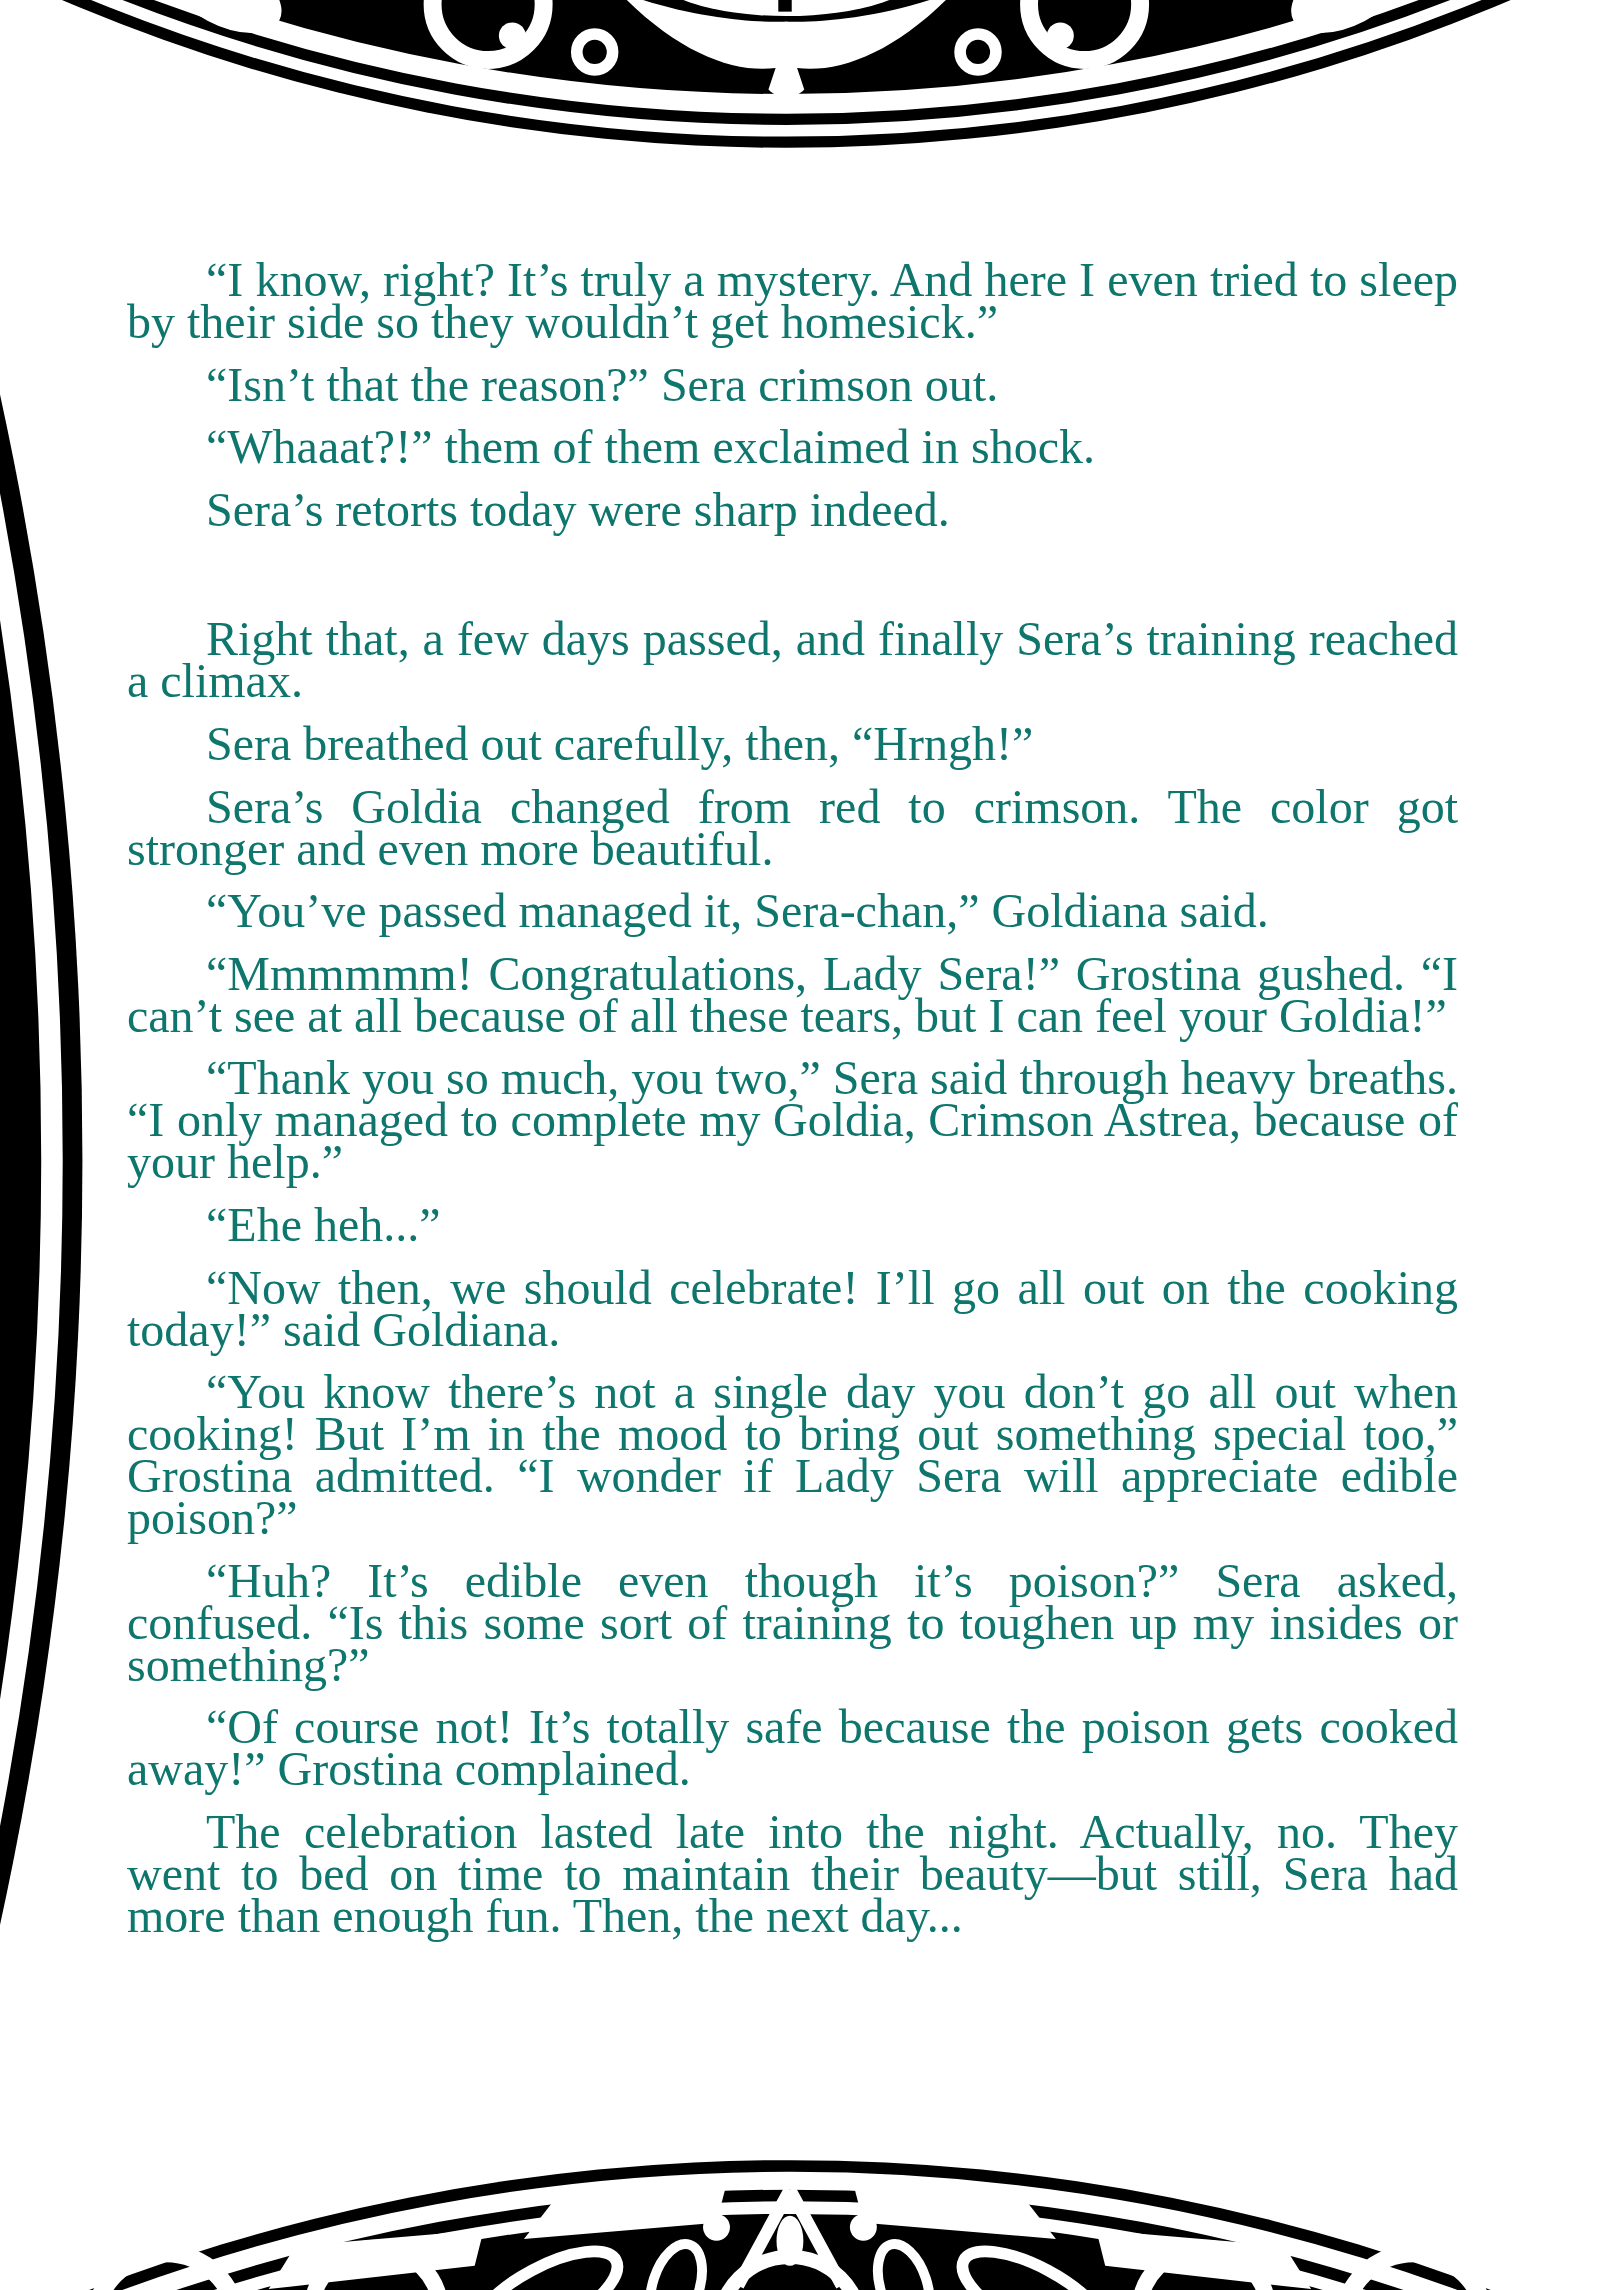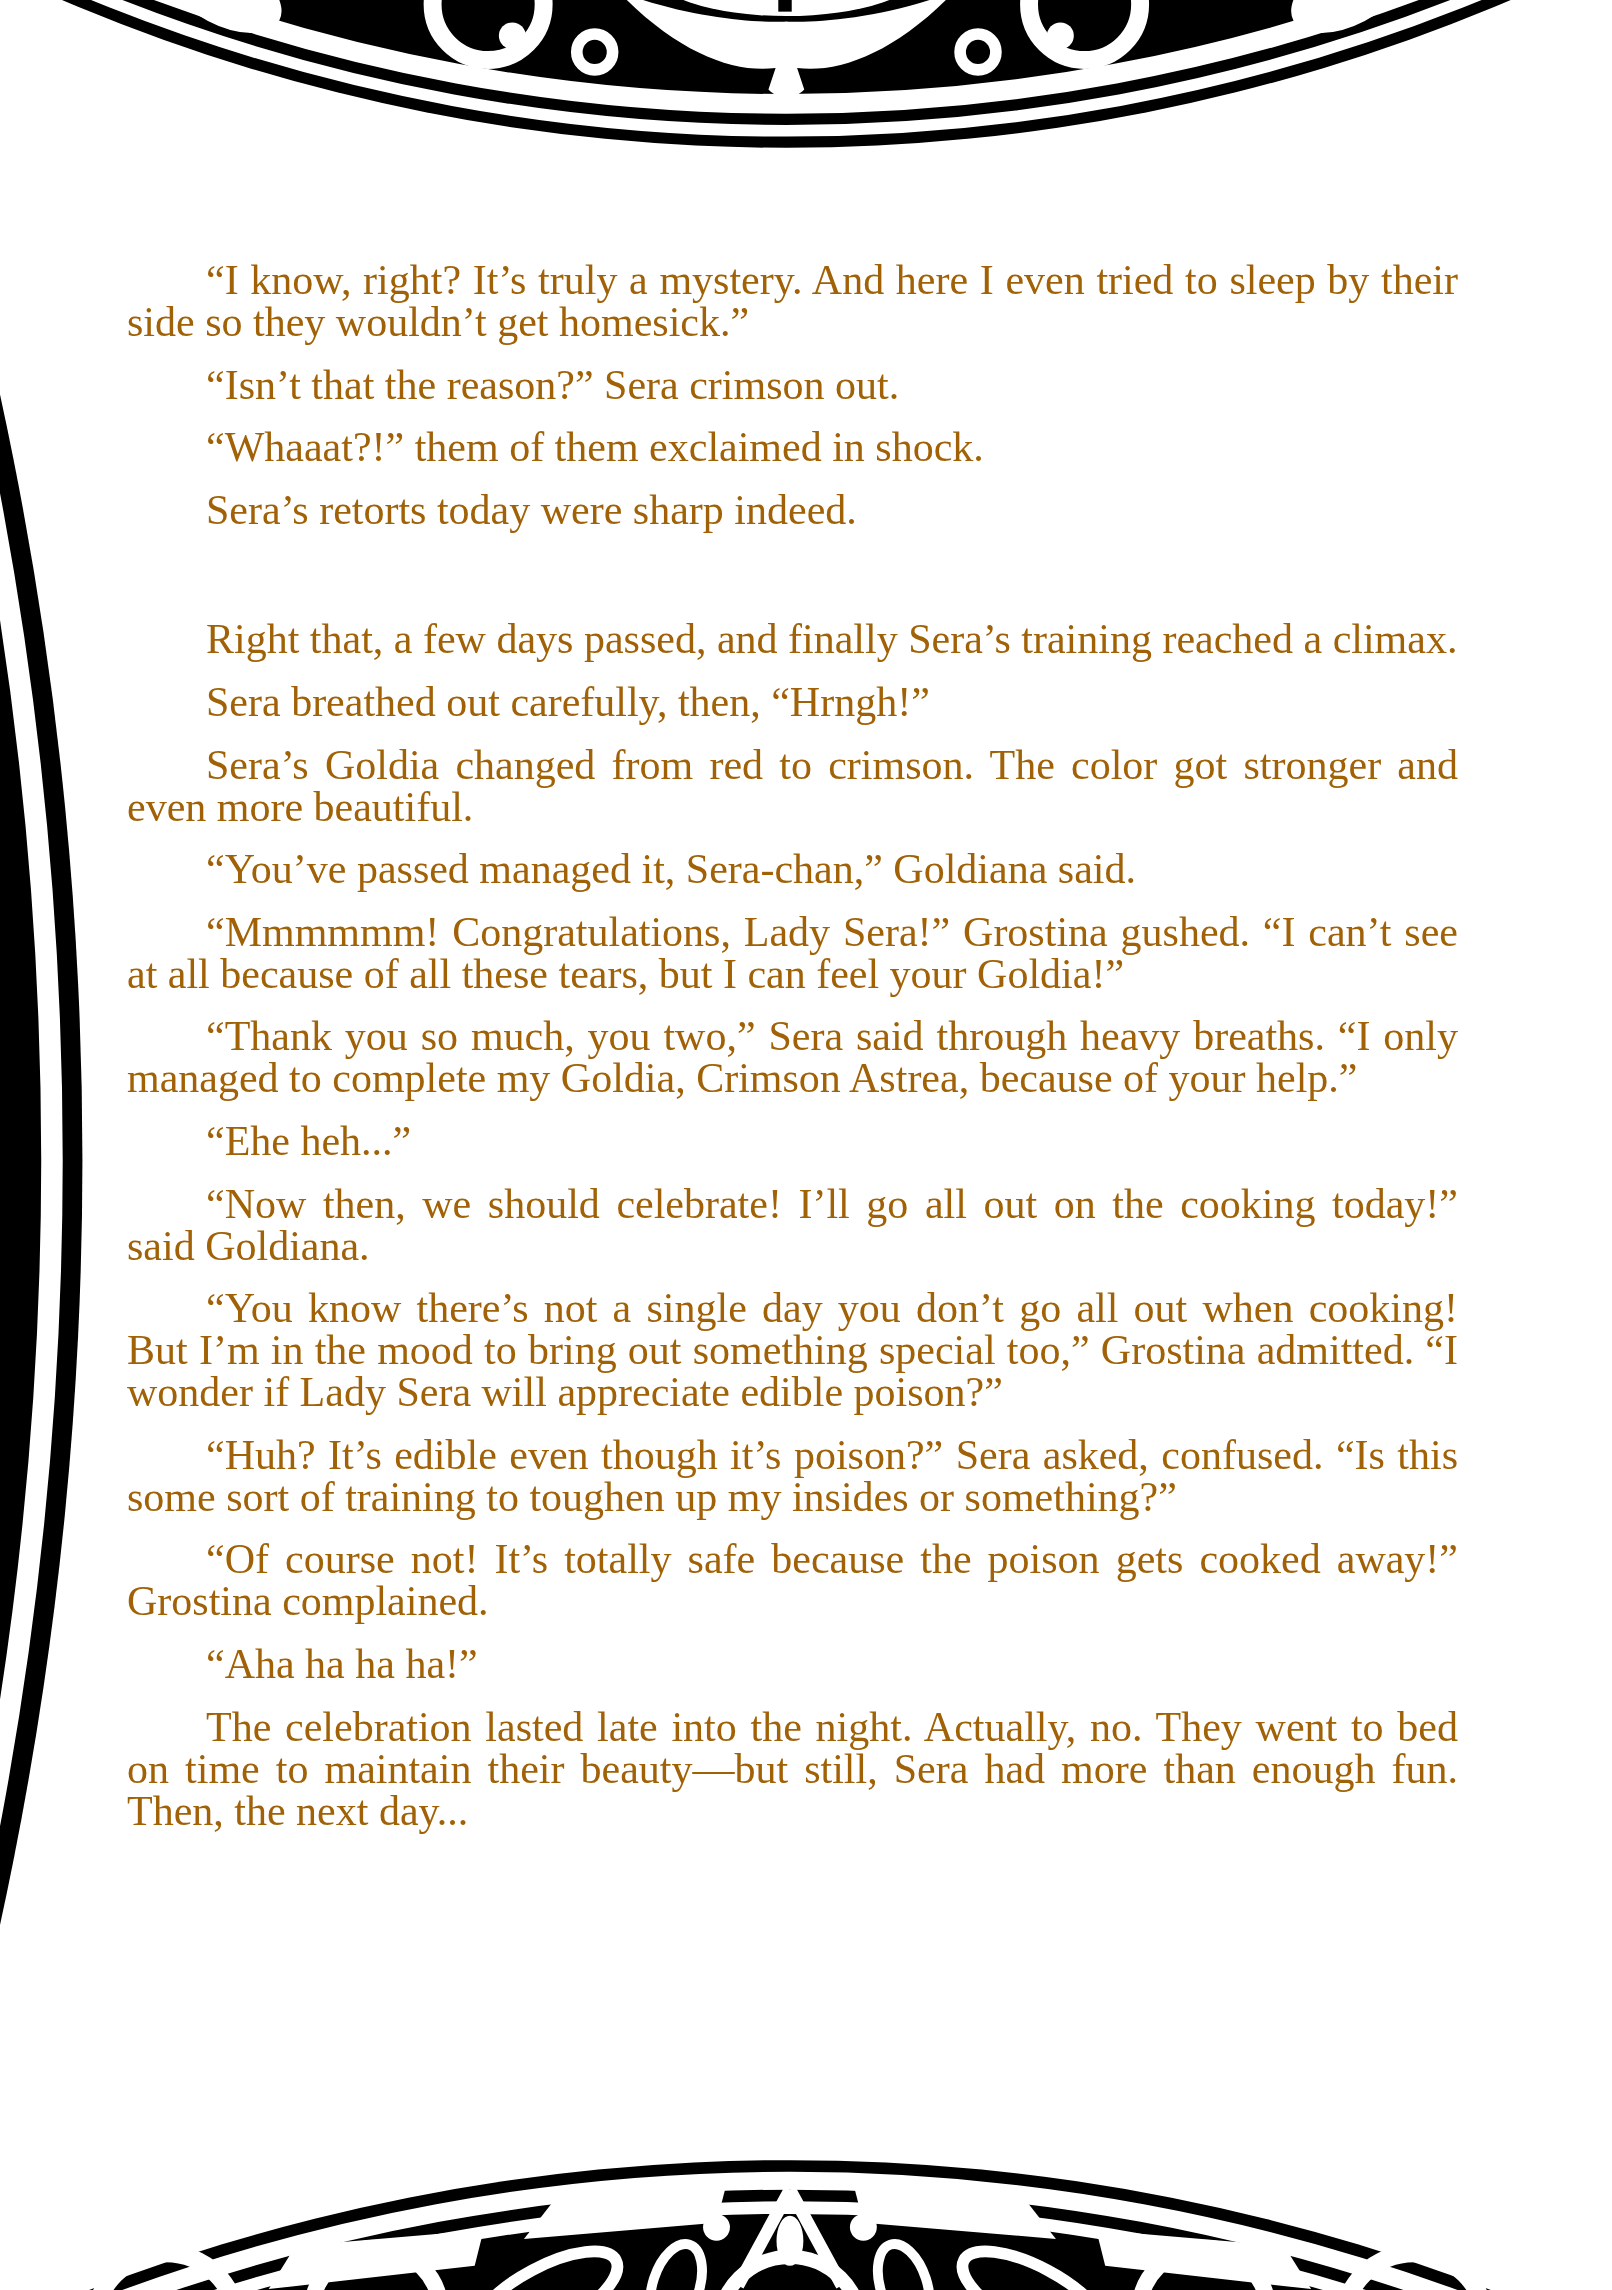--- a/index.html
+++ b/index.html
@@ -20,22 +20,22 @@
     left: 0;
     width: 1613px;
     height: 2290px;
     display: block;
   }
   .text-column {
     position: absolute;
     left: 127px;
     top: 259px;
     width: 1331px;
-    color: #a16207;
-    font-size: 42px;
+    color: #0f766e;
+    font-size: 48px;
     line-height: 42px;
     text-align: justify;
   }
   .text-column p {
     margin: 0 0 20.6px 0;
     text-indent: 79px;
   }
   .scene-break {
     height: 67px;
   }
@@ -119,16 +119,15 @@
   <p>Sera breathed out carefully, then, “Hrngh!”</p>
   <p>Sera’s Goldia changed from red to crimson. The color got stronger and even more beautiful.</p>
   <p>“You’ve passed managed it, Sera-chan,” Goldiana said.</p>
   <p>“Mmmmmm! Congratulations, Lady Sera!” Grostina gushed. “I can’t see at all because of all these tears, but I can feel your Goldia!”</p>
   <p>“Thank you so much, you two,” Sera said through heavy breaths. “I only managed to complete my Goldia, Crimson Astrea, because of your help.”</p>
   <p>“Ehe heh...”</p>
   <p>“Now then, we should celebrate! I’ll go all out on the cooking today!” said Goldiana.</p>
   <p>“You know there’s not a single day you don’t go all out when cooking! But I’m in the mood to bring out something special too,” Grostina admitted. “I wonder if Lady Sera will appreciate edible poison?”</p>
   <p>“Huh? It’s edible even though it’s poison?” Sera asked, confused. “Is this some sort of training to toughen up my insides or something?”</p>
   <p>“Of course not! It’s totally safe because the poison gets cooked away!” Grostina complained.</p>
-  <p>“Aha ha ha ha!”</p>
   <p>The celebration lasted late into the night. Actually, no. They went to bed on time to maintain their beauty—but still, Sera had more than enough fun. Then, the next day...</p>
 </main>
 
 
 </body></html>

